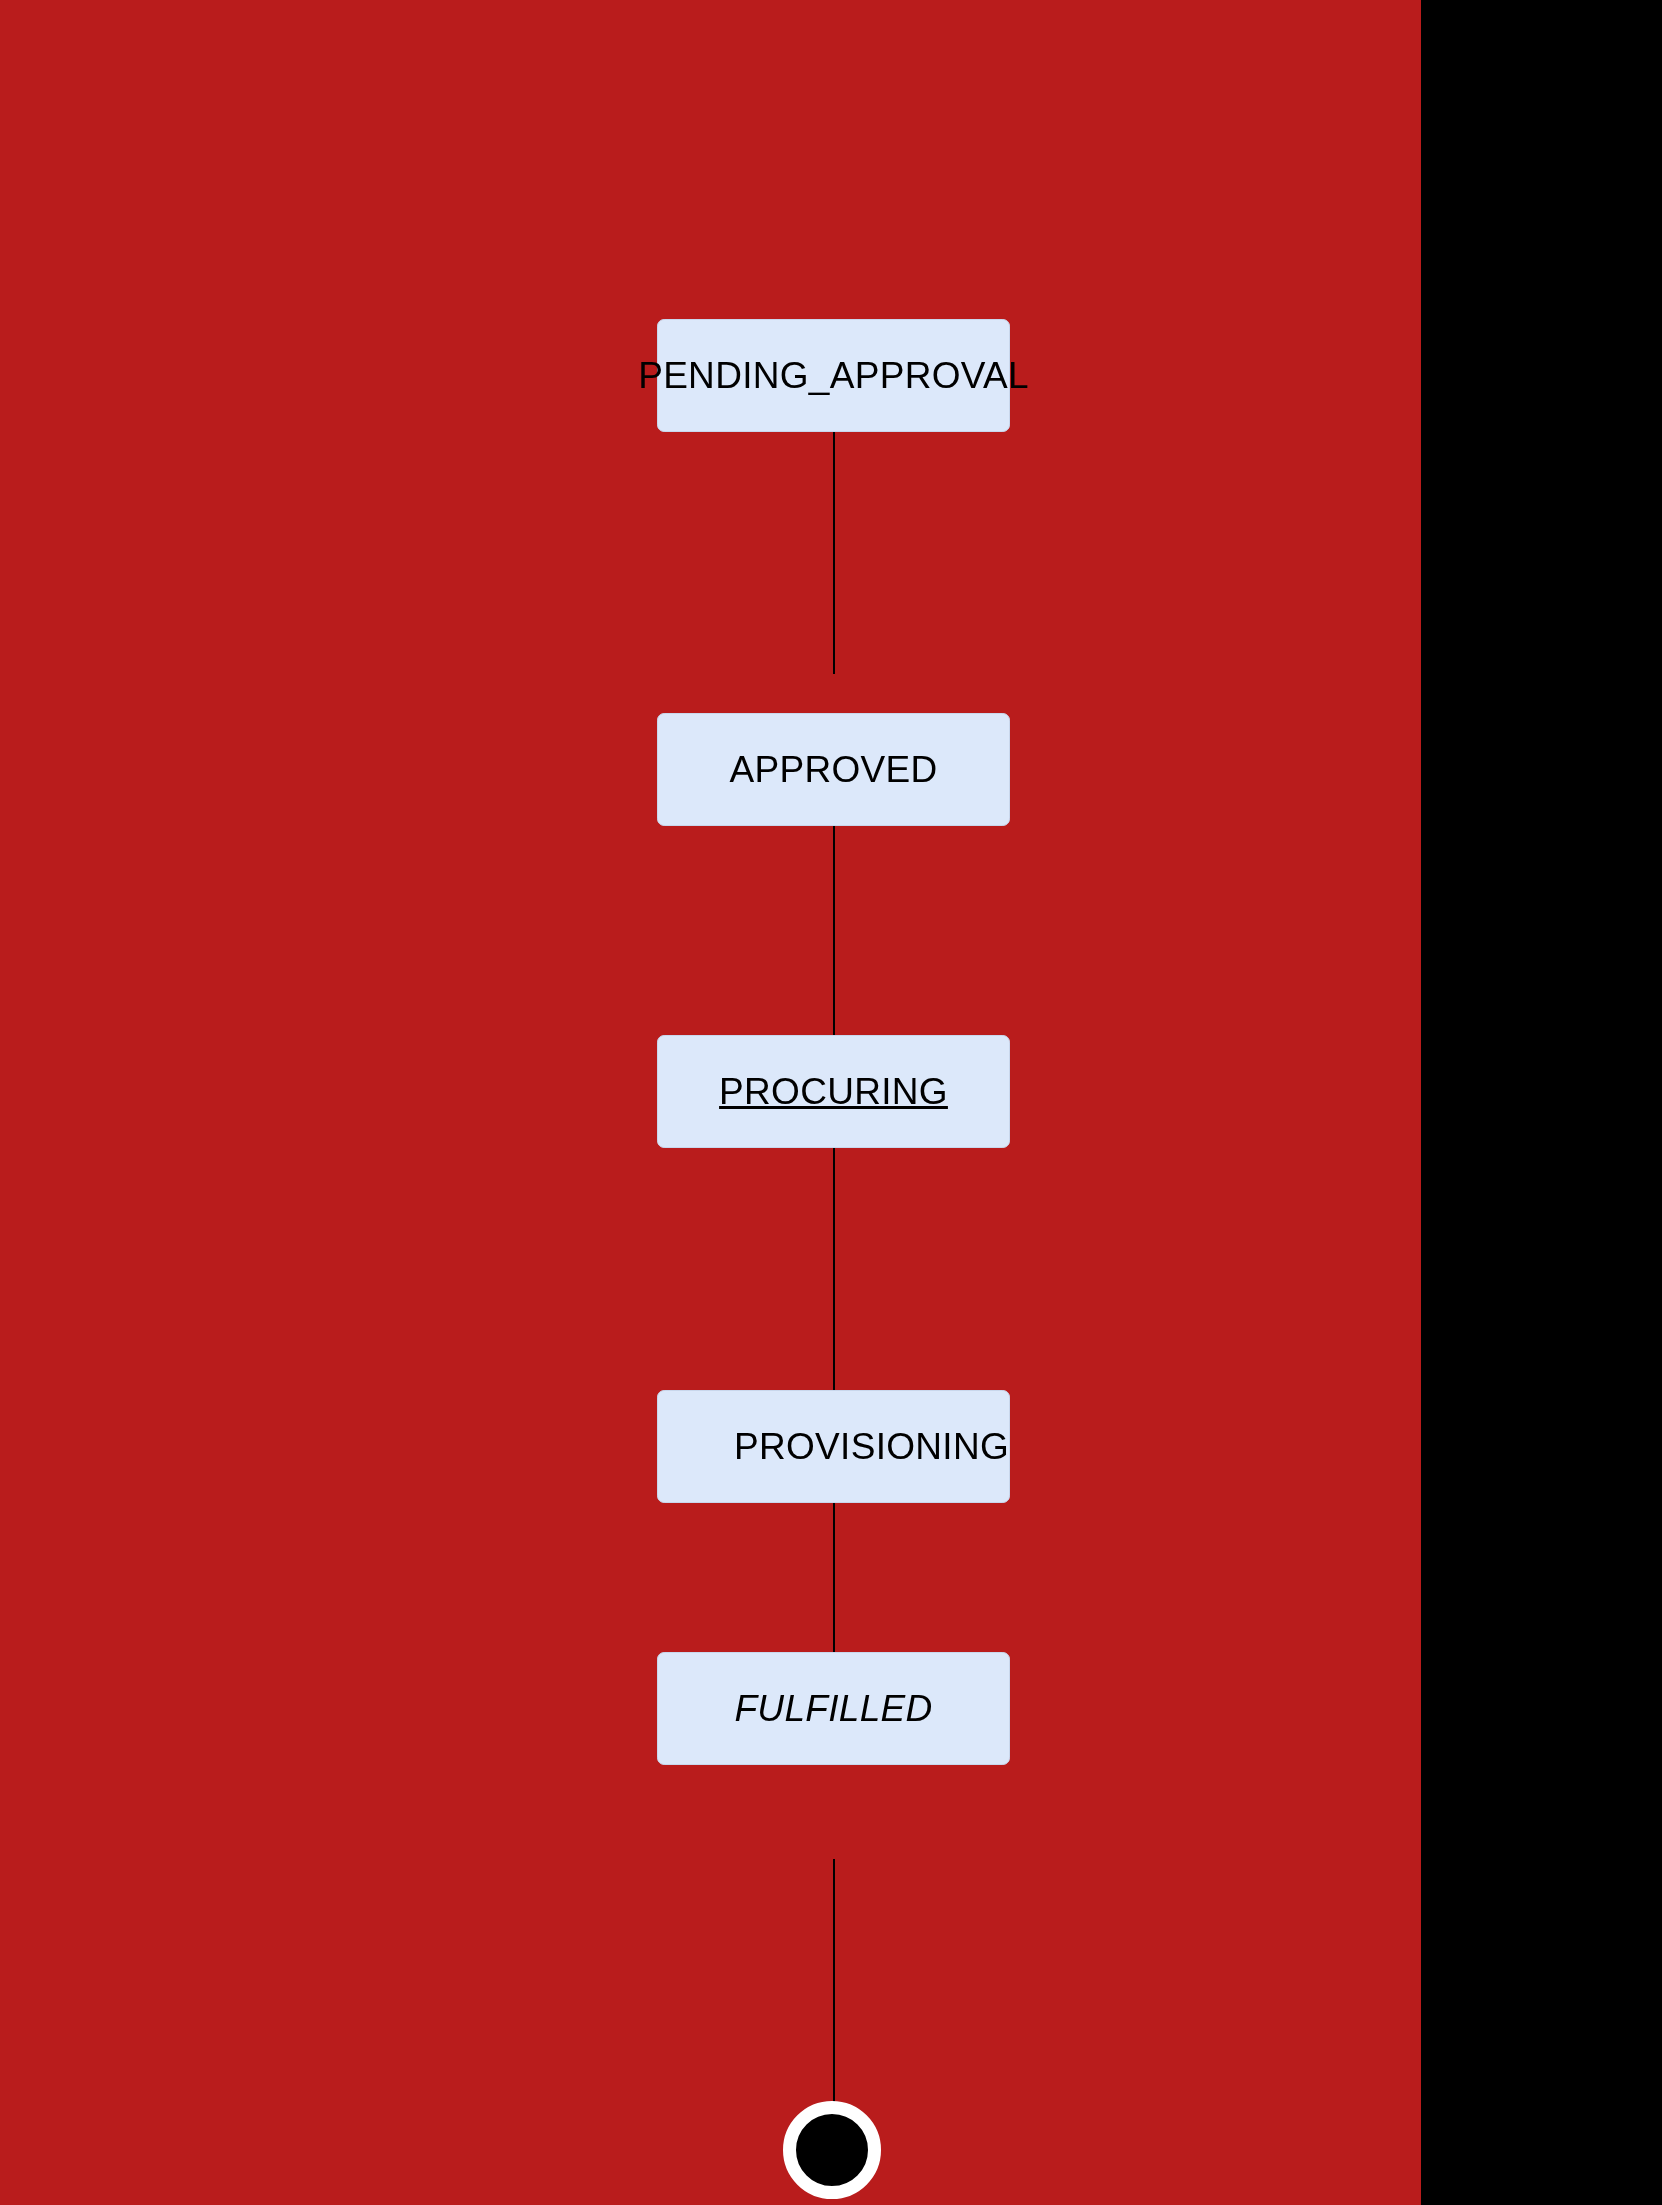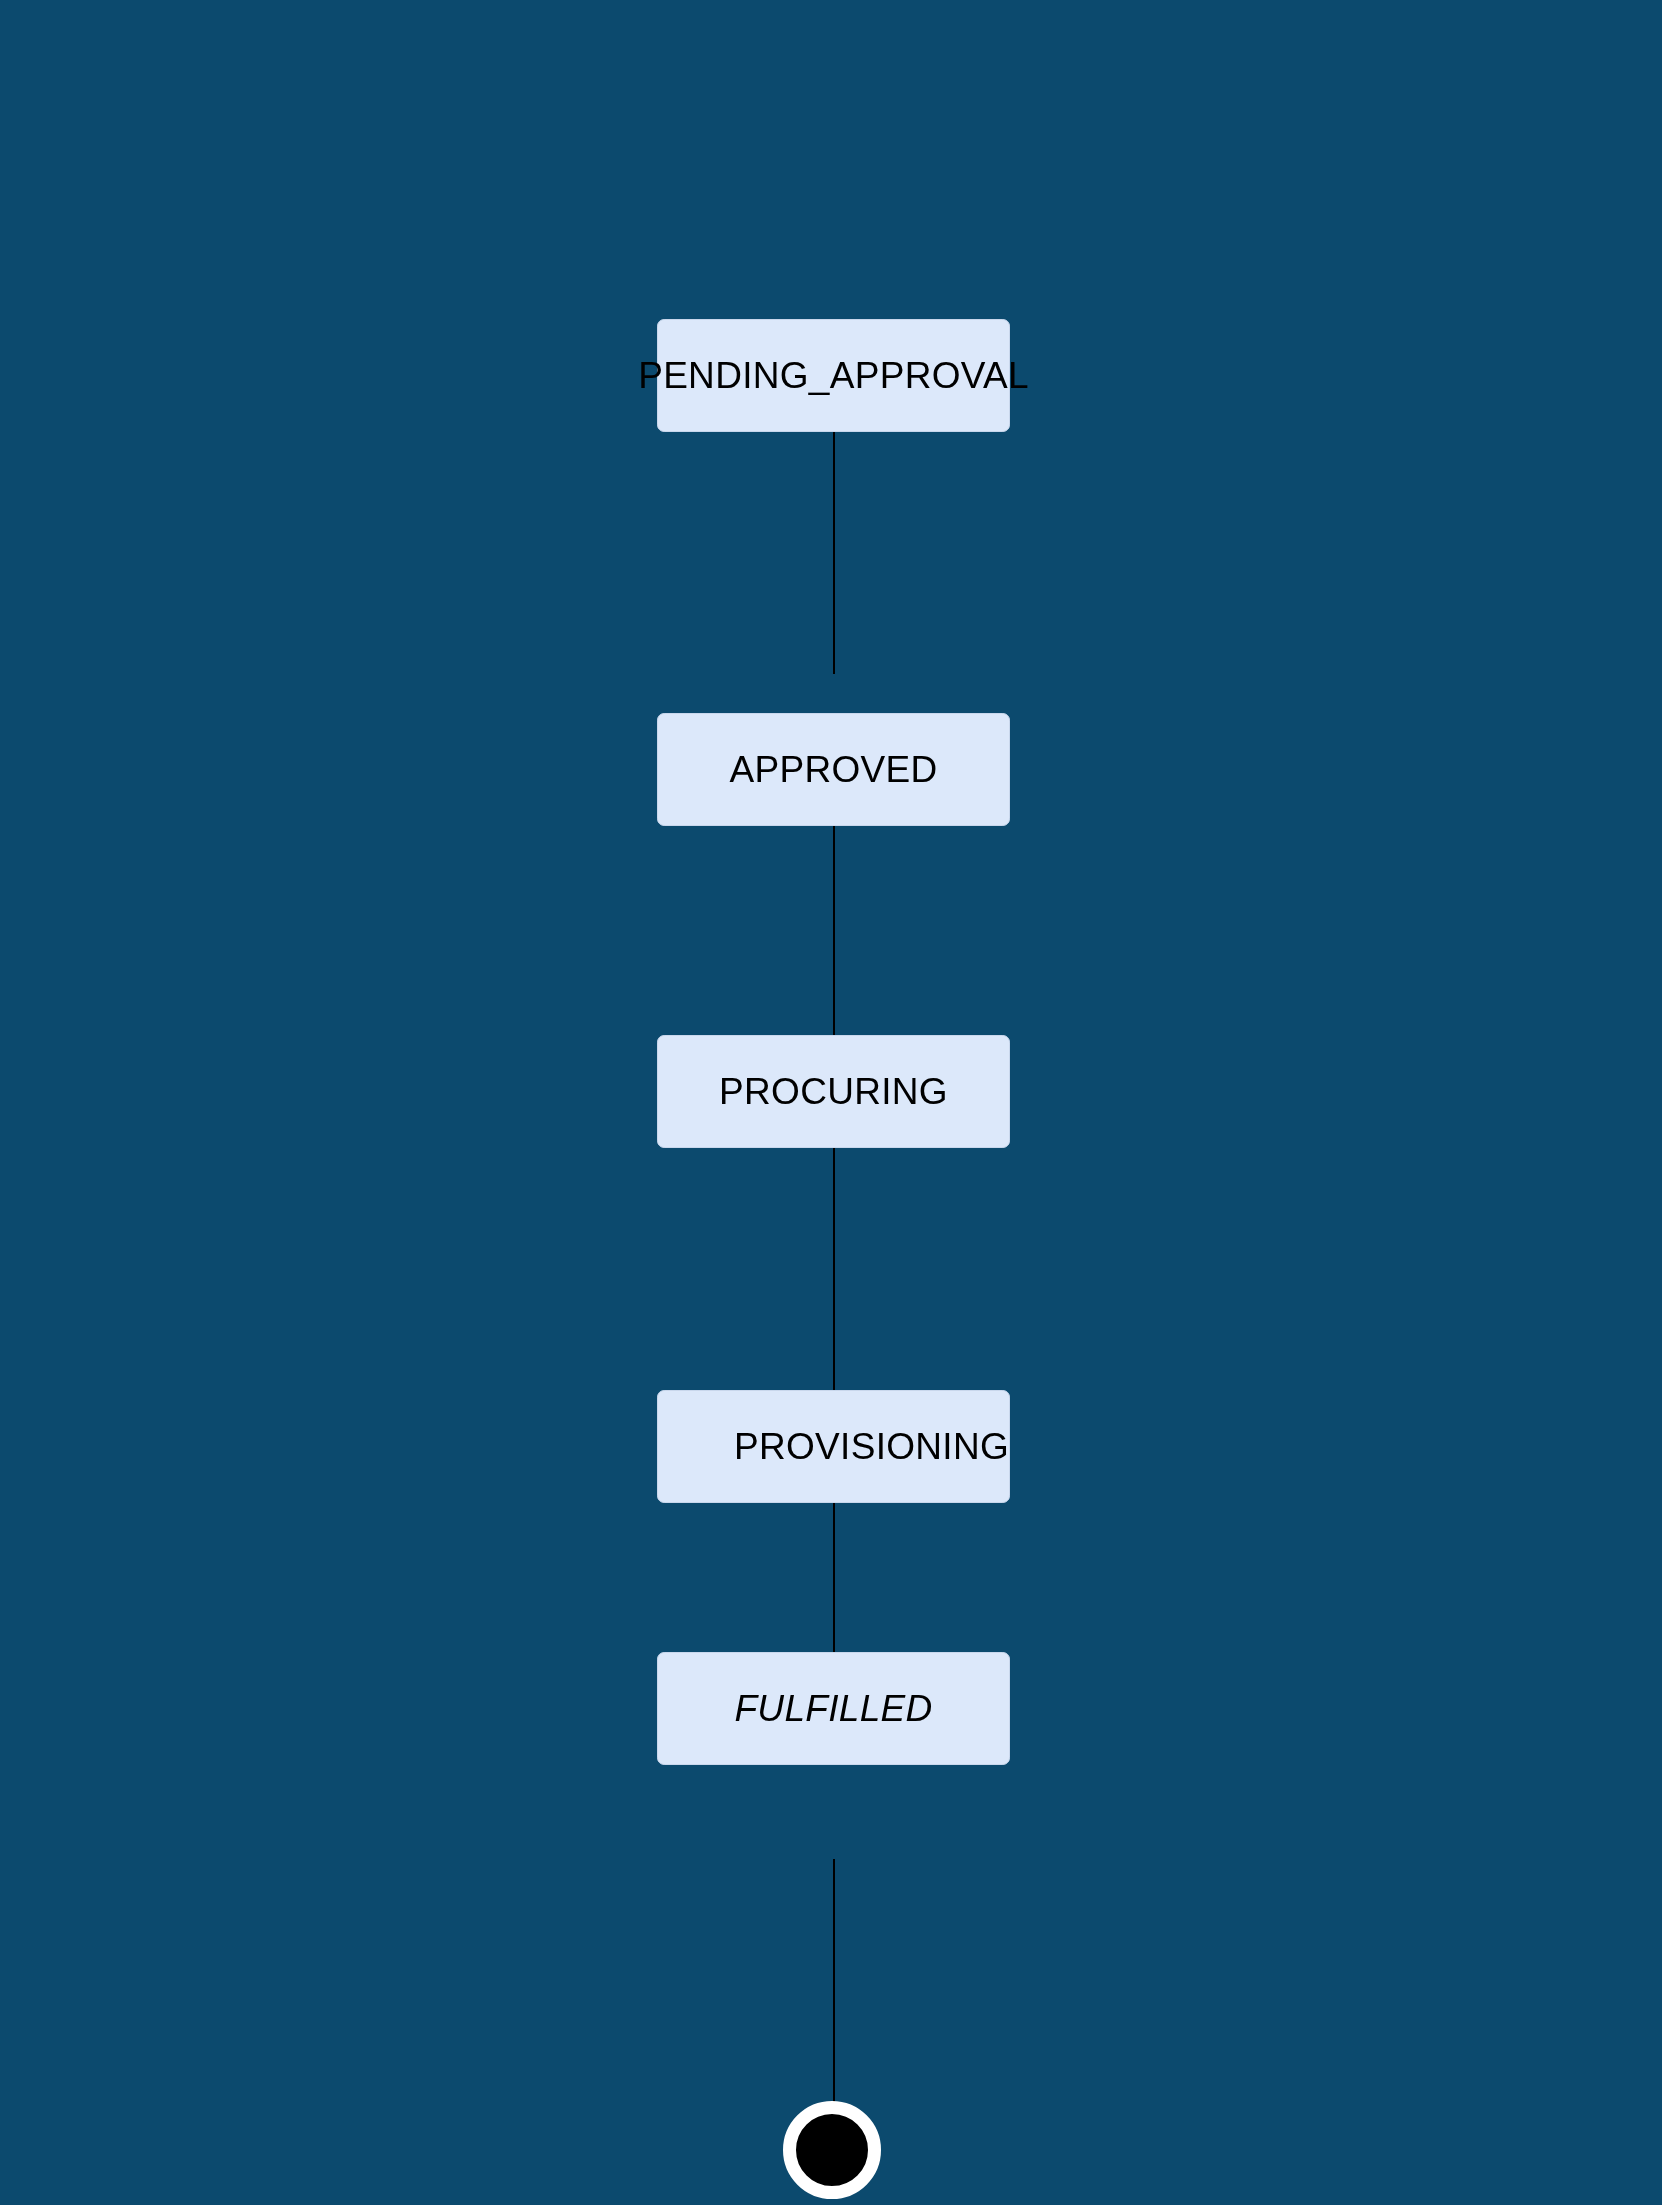--- a/index.html
+++ b/index.html
@@ -6,23 +6,23 @@
   html, body {
     margin: 0;
     padding: 0;
     background: #000000;
   }
   body {
     font-family: "Liberation Sans", sans-serif;
   }
   #canvas {
     position: relative;
-    width: 1662px;
+    width: 1421px;
     height: 2205px;
-    background: #0c4a6e;
+    background: #b91c1c;
     overflow: hidden;
   }
   
   .state-node {
     position: absolute;
     box-sizing: border-box;
     display: flex;
     align-items: center;
     justify-content: center;
     background: #dce8fa;
@@ -37,21 +37,21 @@
     font-size: 37px;
     font-weight: 400;
     line-height: 1;
     color: #000000;
     letter-spacing: 0.3px;
     white-space: nowrap;
     user-select: none;
   }
   .n0 { top: 319px; }
   .n1 { top: 674px; margin-top: 39px; }
-  .n2 { top: 1035px; }
+  .n2 { top: 1035px; text-decoration: underline; }
   .n3 { top: 1390px; justify-content: flex-end; }
   .n4 { top: 1652px; font-style: italic; }
 
   
   .edge {
     position: absolute;
     left: 833px;
     width: 2.4px;
     background: #000000;
   }

